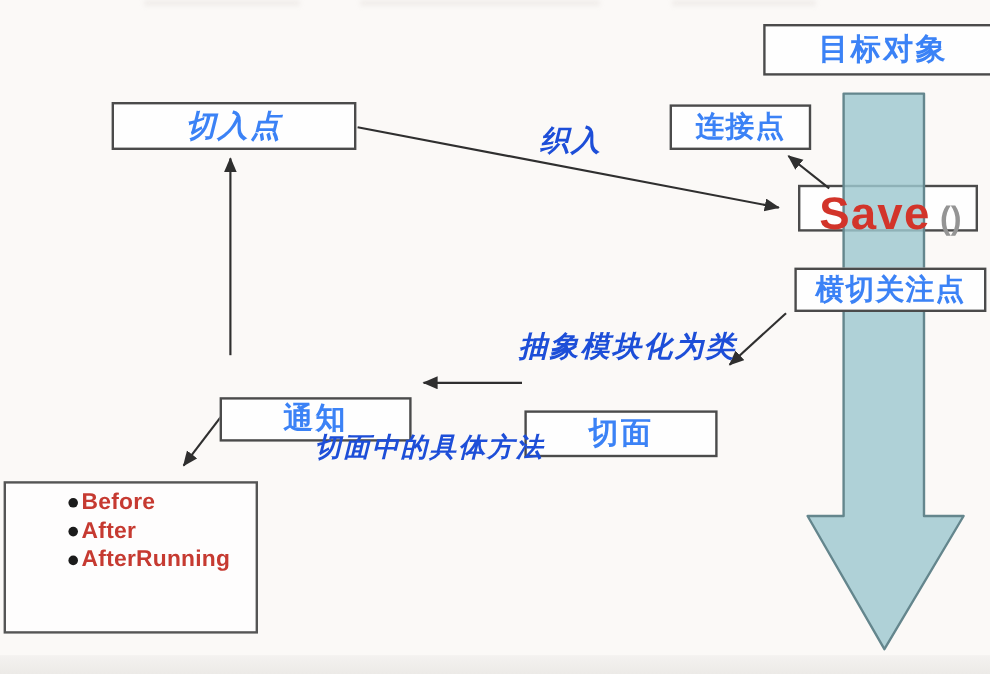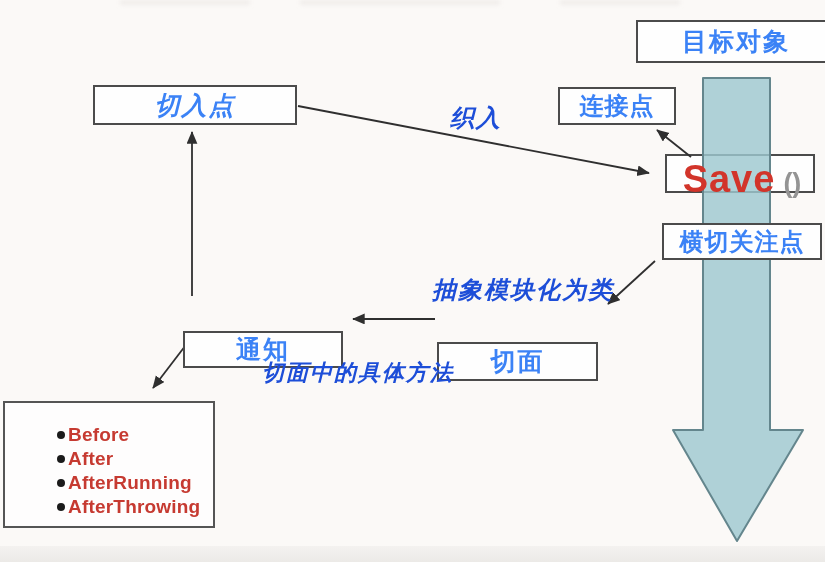--- a/index.html
+++ b/index.html
@@ -38,21 +38,21 @@
     position:absolute;color:#1d4ed8;font-weight:600;white-space:nowrap;
     z-index:4;line-height:1;font-style:italic;
   }
   #weaving-label{left:450px;top:106px;font-size:24px;letter-spacing:2px;}
   #abstract-label{left:432px;top:250px;font-size:24px;letter-spacing:2px;margin-top:28px;}
   #methods-label{left:262px;top:362px;font-size:22px;letter-spacing:2px;}
   
   #advice-list-box{
     position:absolute;left:3px;top:401px;width:212px;height:127px;
     background:#fefdfd;border:2px solid #555;box-sizing:border-box;
-    z-index:4;padding:20px 0 0 52px;
+    z-index:4;padding:4px 0 0 52px;
   }
   .advice-item{display:flex;align-items:center;height:24px;}
   .advice-bullet{
     width:8px;height:8px;border-radius:50%;background:#1b1b1b;
     margin-right:3px;flex:0 0 auto;
   }
   .advice-text{color:#c63a31;font-size:19px;font-weight:bold;letter-spacing:.2px;}
 </style>
 </head>
 <body>
@@ -127,19 +127,15 @@
       <span class="advice-text">Before</span>
     </div>
     <div class="advice-item">
       <span class="advice-bullet"></span>
       <span class="advice-text">After</span>
     </div>
     <div class="advice-item">
       <span class="advice-bullet"></span>
       <span class="advice-text">AfterRunning</span>
     </div>
-    <div class="advice-item">
-      <span class="advice-bullet"></span>
-      <span class="advice-text">AfterThrowing</span>
-    </div>
   </div>
 
 </div>
 
 </body></html>

